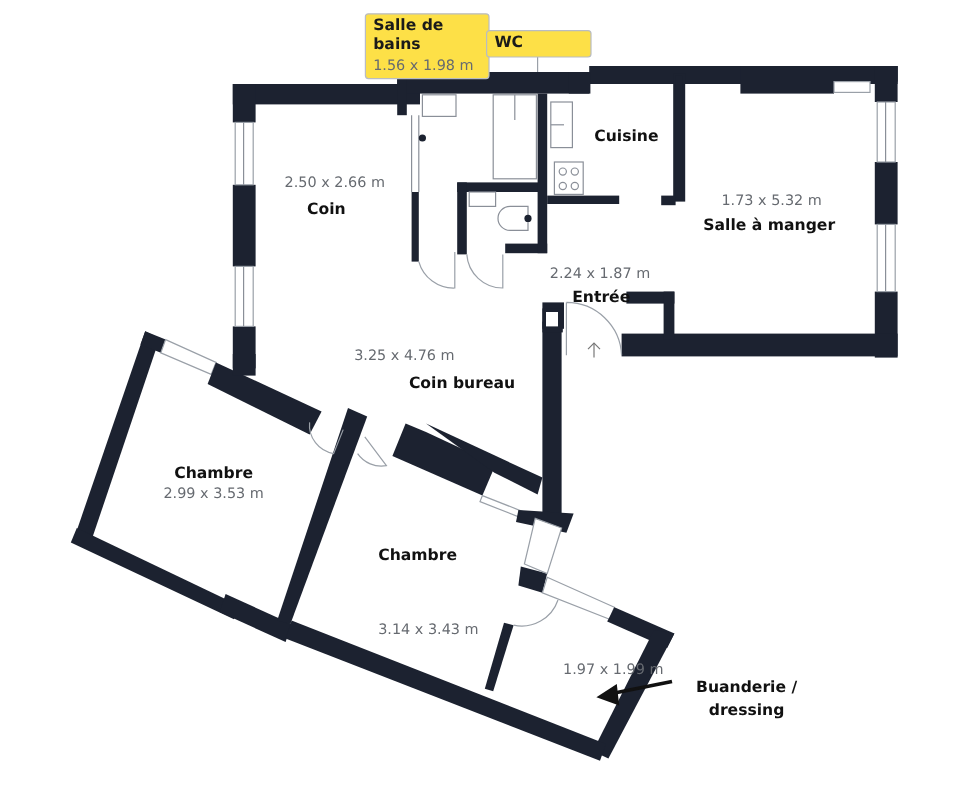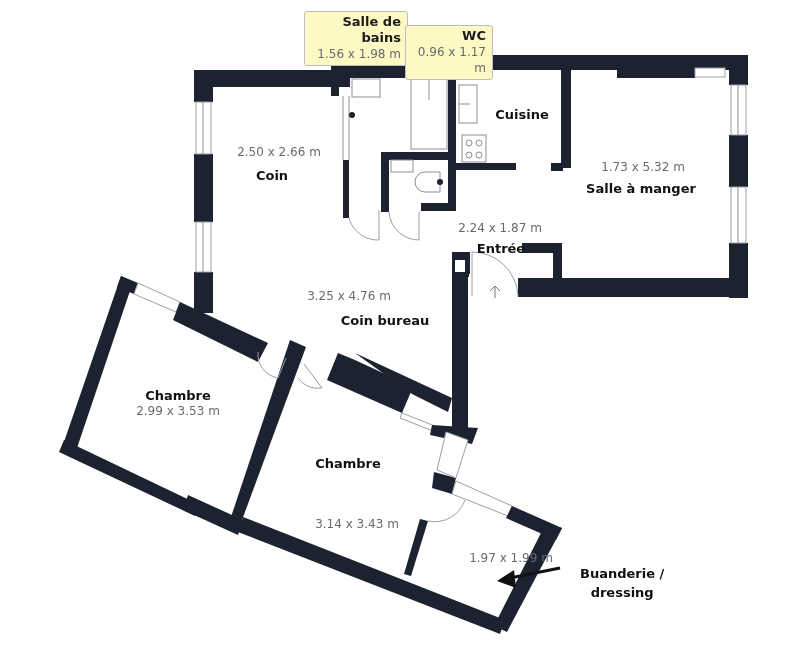--- a/index.html
+++ b/index.html
@@ -6,22 +6,22 @@
     body { width: 800px; height: 655px; position: relative; overflow: hidden;
            font-family: "DejaVu Sans", "Liberation Sans", sans-serif; }
     #plan { position: absolute; left: 0; top: 0; width: 800px; height: 655px; }
     .wall { fill: #1c2230; }
     .thin { fill: none; stroke: #8a8f98; stroke-width: 1; }
     .door { fill: none; stroke: #9aa0a8; stroke-width: 1; }
     .win  { fill: #ffffff; stroke: #9aa0a8; stroke-width: 1; }
     .lbl  { position: absolute; white-space: nowrap; transform: translate(-50%, -50%); }
     .room-name { font-weight: bold; color: #111111; font-size: 13px; }
     .room-dim  { color: #666a70; font-size: 12px; }
-    .callout { position: absolute; background: #fef9c3; border: 1px solid #b9bcc2; border-radius: 3px;
-               text-align: right; padding: 2px 6px 3px 6px; line-height: 16px; }
+    .callout { position: absolute; background: #fde047; border: 1px solid #b9bcc2; border-radius: 3px;
+               text-align: left; padding: 2px 6px 3px 6px; line-height: 16px; }
     .callout .t { font-weight: bold; font-size: 13px; color: #1a1a1a; }
     .callout .d { font-size: 12px; color: #666a70; }
     .annot { position: absolute; font-weight: bold; font-size: 13px; color: #111; text-align: center;
              line-height: 19px; white-space: nowrap; margin-top: 36px; }
   </style>
 </head>
 <body>
 
 <svg id="plan" viewBox="0 0 800 655" xmlns="http://www.w3.org/2000/svg">
 
@@ -161,35 +161,34 @@
     <polygon points="497,581 514,570 516,588" fill="#111"></polygon>
   </g>
 </svg>
 
 <div class="callout" style="left:304px; top:11px; width:90px;">
   <div class="t">Salle de bains</div>
   <div class="d">1.56 x 1.98 m</div>
 </div>
 <div class="callout" style="left:405px; top:5px; width:74px;margin-top:20px;">
   <div class="t">WC</div>
-  <div class="d">0.96 x 1.17 m</div>
 </div>
 
 <div class="lbl room-dim" style="left:279px; top:152px;">2.50 x 2.66 m</div>
 <div class="lbl room-name" style="left:272px; top:175px;">Coin</div>
 
 <div class="lbl room-name" style="left:522px; top:114px;">Cuisine</div>
 
 <div class="lbl room-dim" style="left:643px; top:167px;">1.73 x 5.32 m</div>
 <div class="lbl room-name" style="left:641px; top:188px;">Salle à manger</div>
 
 <div class="lbl room-name" style="left:501px; top:212px;margin-top:36px;">Entrée</div>
 <div class="lbl room-dim" style="left:500px; top:228px;">2.24 x 1.87 m</div>
 
-<div class="lbl room-dim" style="left:337px; top:296px;margin-left:12px;">3.25 x 4.76 m</div>
+<div class="lbl room-dim" style="left:337px; top:296px;">3.25 x 4.76 m</div>
 <div class="lbl room-name" style="left:385px; top:320px;">Coin bureau</div>
 
 <div class="lbl room-name" style="left:178px; top:395px;">Chambre</div>
 <div class="lbl room-dim" style="left:178px; top:411px;">2.99 x 3.53 m</div>
 
 <div class="lbl room-name" style="left:348px; top:463px;">Chambre</div>
 <div class="lbl room-dim" style="left:357px; top:479px;margin-top:45px;">3.14 x 3.43 m</div>
 
 <div class="lbl room-dim" style="left:477px; top:558px;margin-left:34px;">1.97 x 1.99 m</div>
 

